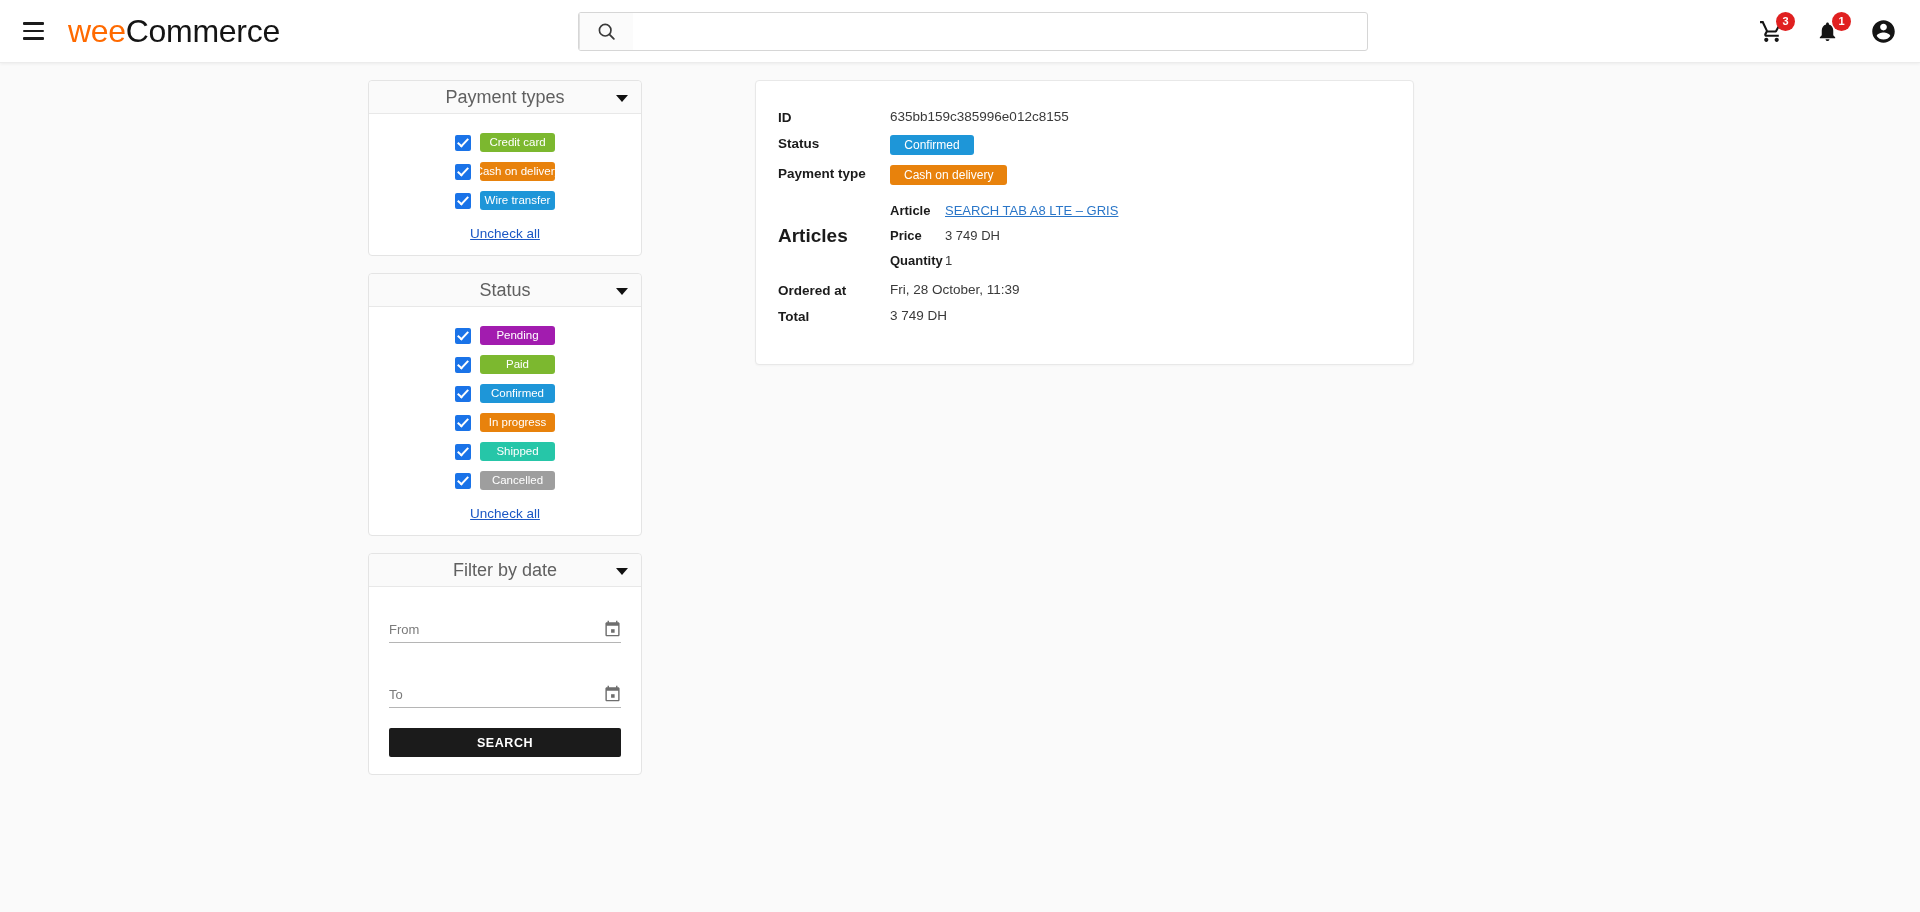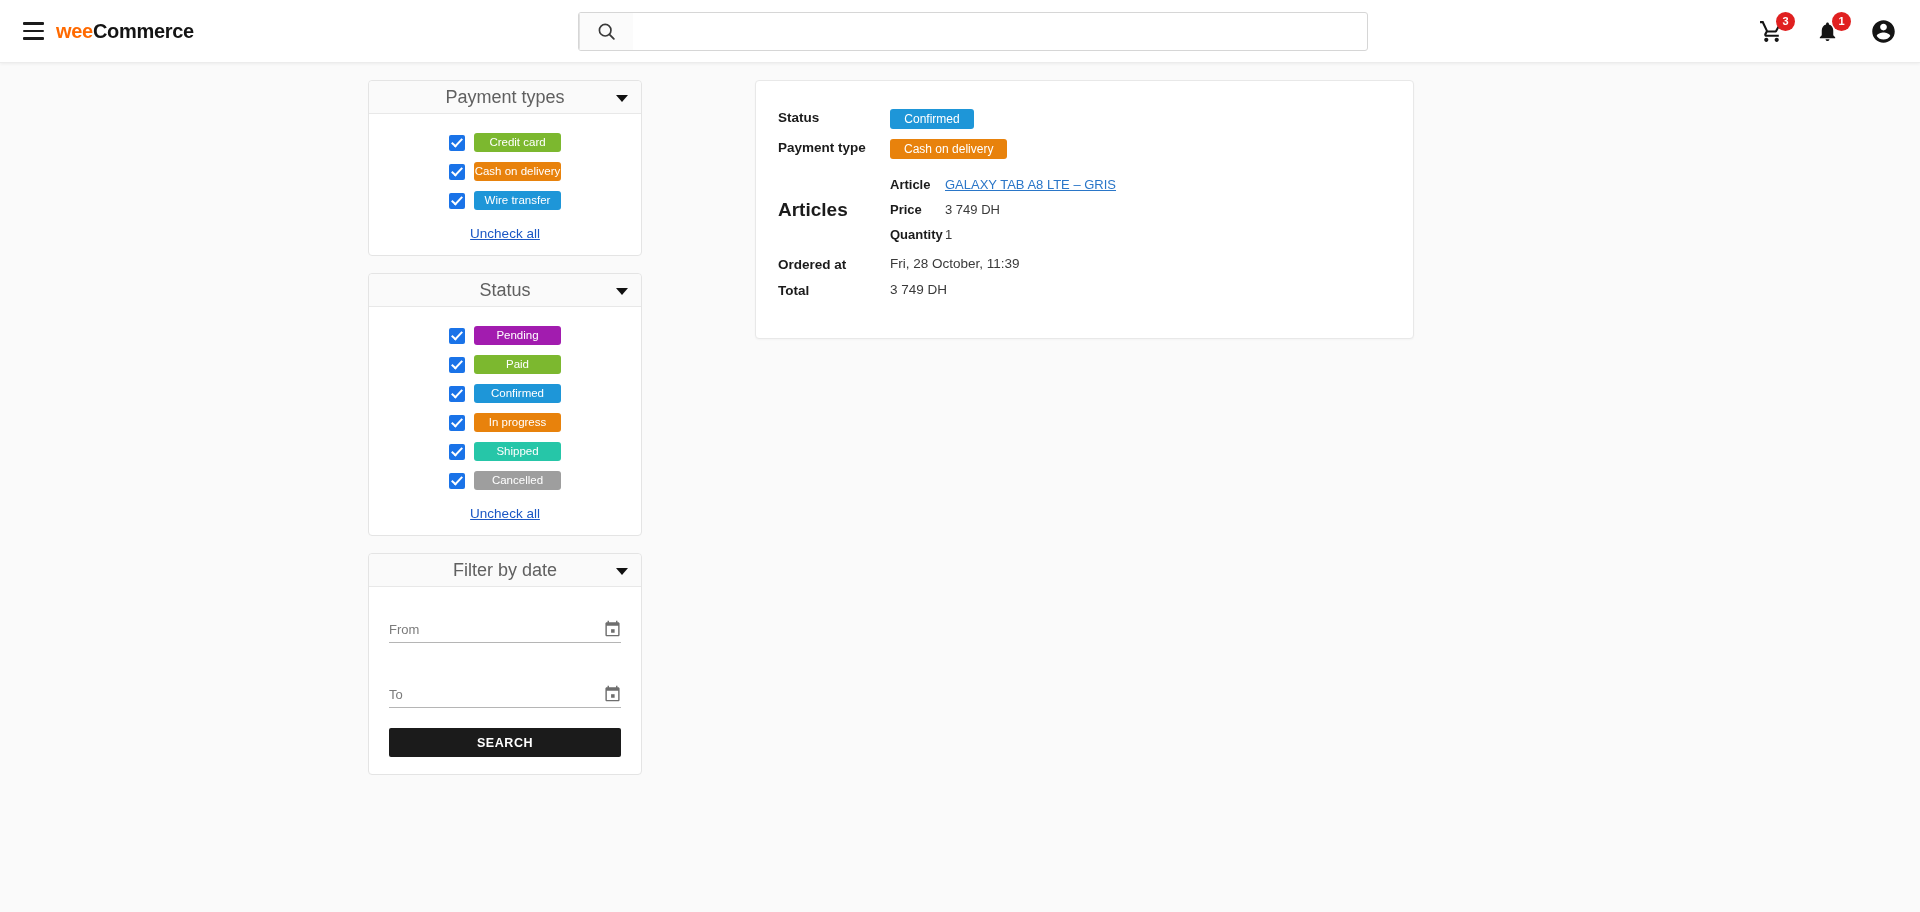--- a/index.html
+++ b/index.html
@@ -28,23 +28,23 @@
     width: 30px; height: 30px;
     display: flex; flex-direction: column;
     justify-content: center; align-items: center;
     gap: 5px; cursor: pointer;
   }
   .hamburger span {
     display: block; width: 21px; height: 2.6px;
     background: #1b1b1b; border-radius: 1px;
   }
   .brand {
-    margin-left: 8px;
-    font-size: 20px;
-    font-weight: bold;
+    margin-left: 20px;
+    font-size: 32px;
+    font-weight: normal;
     letter-spacing: -0.3px;
     white-space: nowrap;
   }
   .brand .wee { color: #ff6a00; }
   .brand .commerce { color: #141414; }
 
   .search-wrap {
     position: absolute;
     left: 578px;
     top: 12px;
@@ -167,21 +167,21 @@
   .cb::after {
     content: "";
     position: absolute;
     left: 5px; top: 1.5px;
     width: 4px; height: 9px;
     border: solid #fff;
     border-width: 0 2px 2px 0;
     transform: rotate(43deg);
   }
   .pill {
-    width: 87px;
+    width: 75px;
     height: 19px;
     border-radius: 3px;
     color: #fff;
     font-size: 11.5px;
     display: flex; align-items: center; justify-content: center;
     line-height: 1;
     cursor: pointer;
     white-space: nowrap;
   }
   .uncheck-link {
@@ -441,20 +441,24 @@
         </div>
 
         <button class="search-dark-btn">SEARCH</button>
       </div>
     </div>
 
   </div>
 
   <div class="order-card">
 
+    <div class="kv">
+      <div class="k">ID</div>
+      <div class="v">635bb159c385996e012c8155</div>
+    </div>
 
     <div class="kv">
       <div class="k">Status</div>
       <div class="v">
         <span class="pill-inline" style="background:#1e96d8">Confirmed</span>
       </div>
     </div>
 
     <div class="kv">
       <div class="k">Payment type</div>
@@ -462,21 +466,21 @@
         <span class="pill-inline" style="background:#e8820c">Cash on delivery</span>
       </div>
     </div>
 
     <div class="articles-block">
       <div class="articles-label">Articles</div>
       <div class="article-rows">
 
         <div class="arow">
           <div class="arow-k">Article</div>
-          <a class="alink">GALAXY TAB A8 LTE – GRIS</a>
+          <a class="alink">SEARCH TAB A8 LTE – GRIS</a>
         </div>
 
         <div class="arow">
           <div class="arow-k">Price</div>
           <div class="arow-v">3 749 DH</div>
         </div>
 
         <div class="arow">
           <div class="arow-k">Quantity</div>
           <div class="arow-v">1</div>

